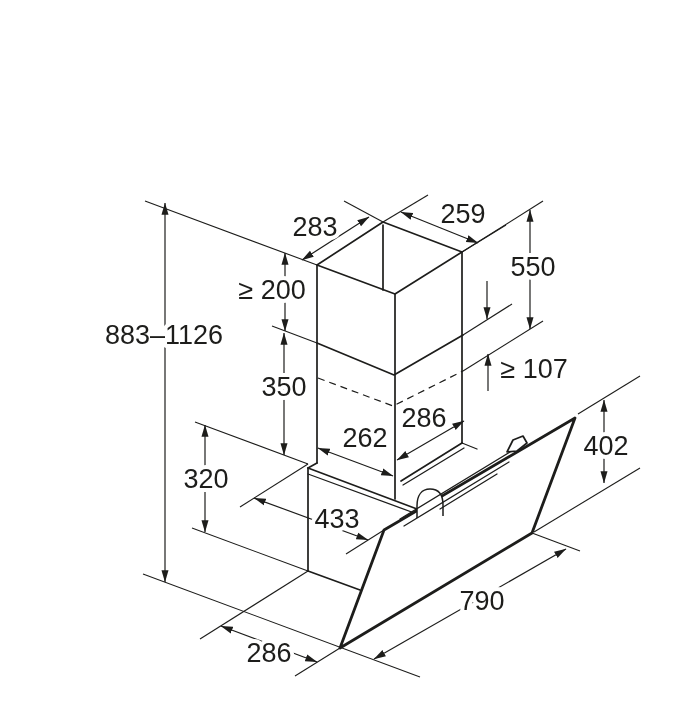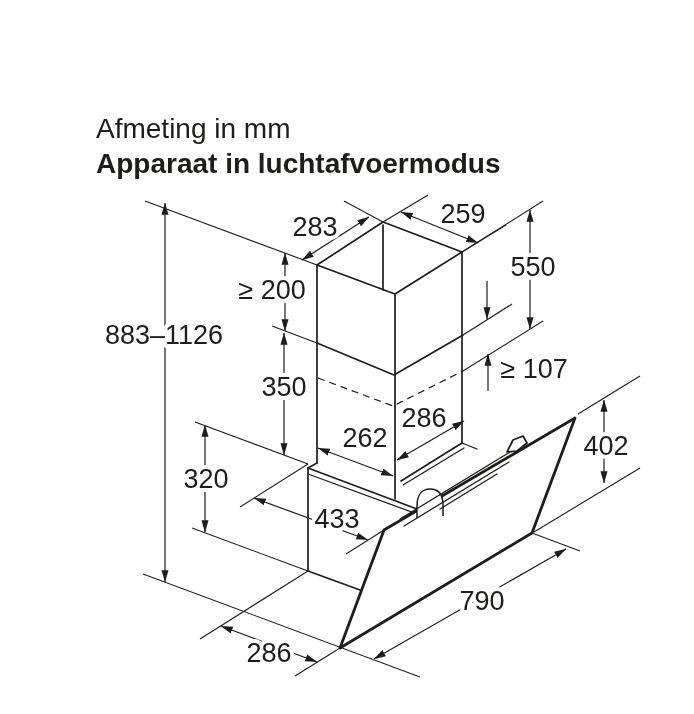--- a/index.html
+++ b/index.html
@@ -16,24 +16,20 @@
   .dash{stroke:#1d1d1b;stroke-width:1.2;fill:none;stroke-dasharray:7 5;}
   .dim{stroke:#1d1d1b;stroke-width:1.2;fill:none;}
   .lbl{font-family:"Liberation Sans",sans-serif;font-size:27px;fill:#1d1d1b;
        text-anchor:middle;paint-order:stroke;stroke:#ffffff;stroke-width:8px;stroke-linejoin:round;}
 </style>
 </head>
 <body>
 
 <div id="stage">
 
-  <div id="header">
-    <div class="t1">Afmeting in mm</div>
-    <div class="t2">Apparaat in luchtafvoermodus</div>
-  </div>
 
   <svg width="694" height="714" viewBox="0 0 694 714">
     <defs>
       <marker id="arr" viewBox="0 0 12 8" refX="11.3" refY="4" markerWidth="12.5" markerHeight="8.3" orient="auto-start-reverse" markerUnits="userSpaceOnUse">
         <path d="M11.6 4 L0 0.6 L0 7.4 Z" fill="#1d1d1b"></path>
       </marker>
     </defs>
 
     <g>
       <line class="ext" x1="145" y1="201" x2="317" y2="265"></line>

